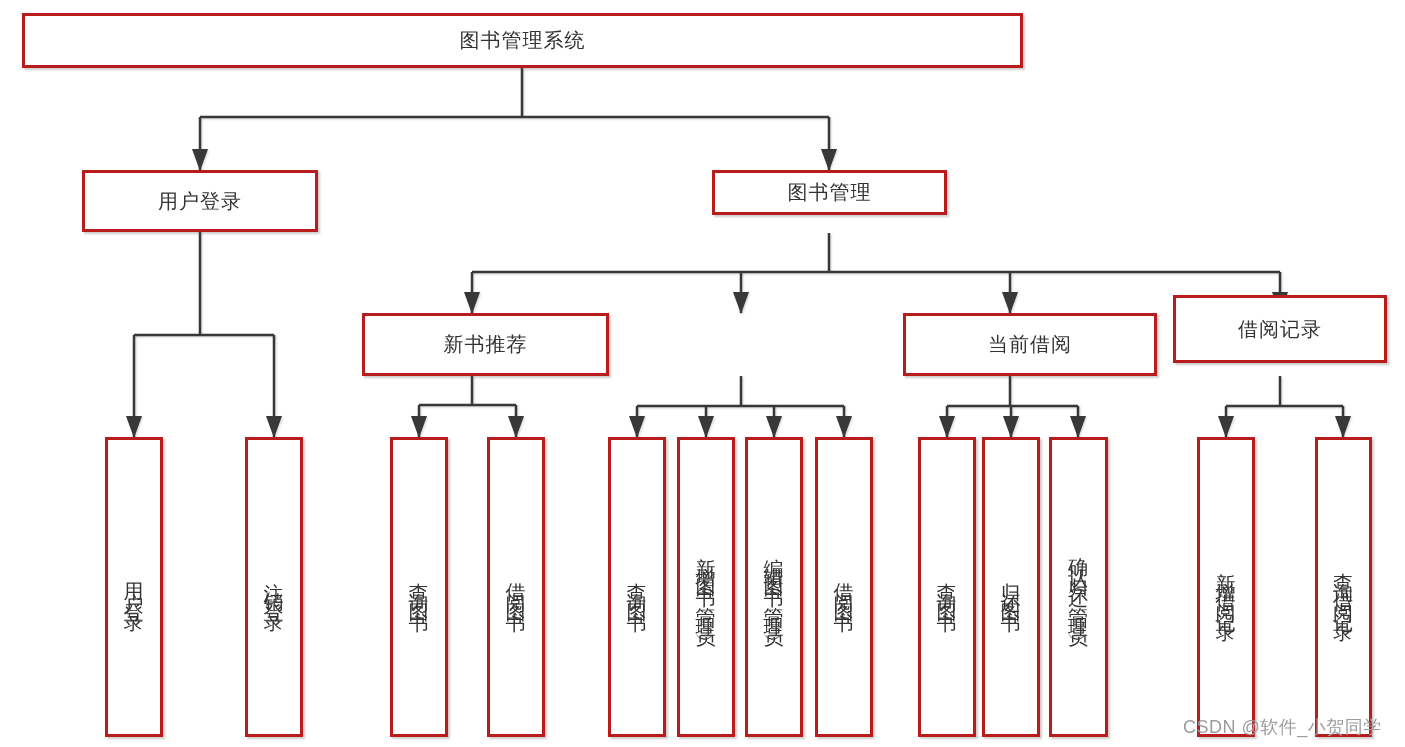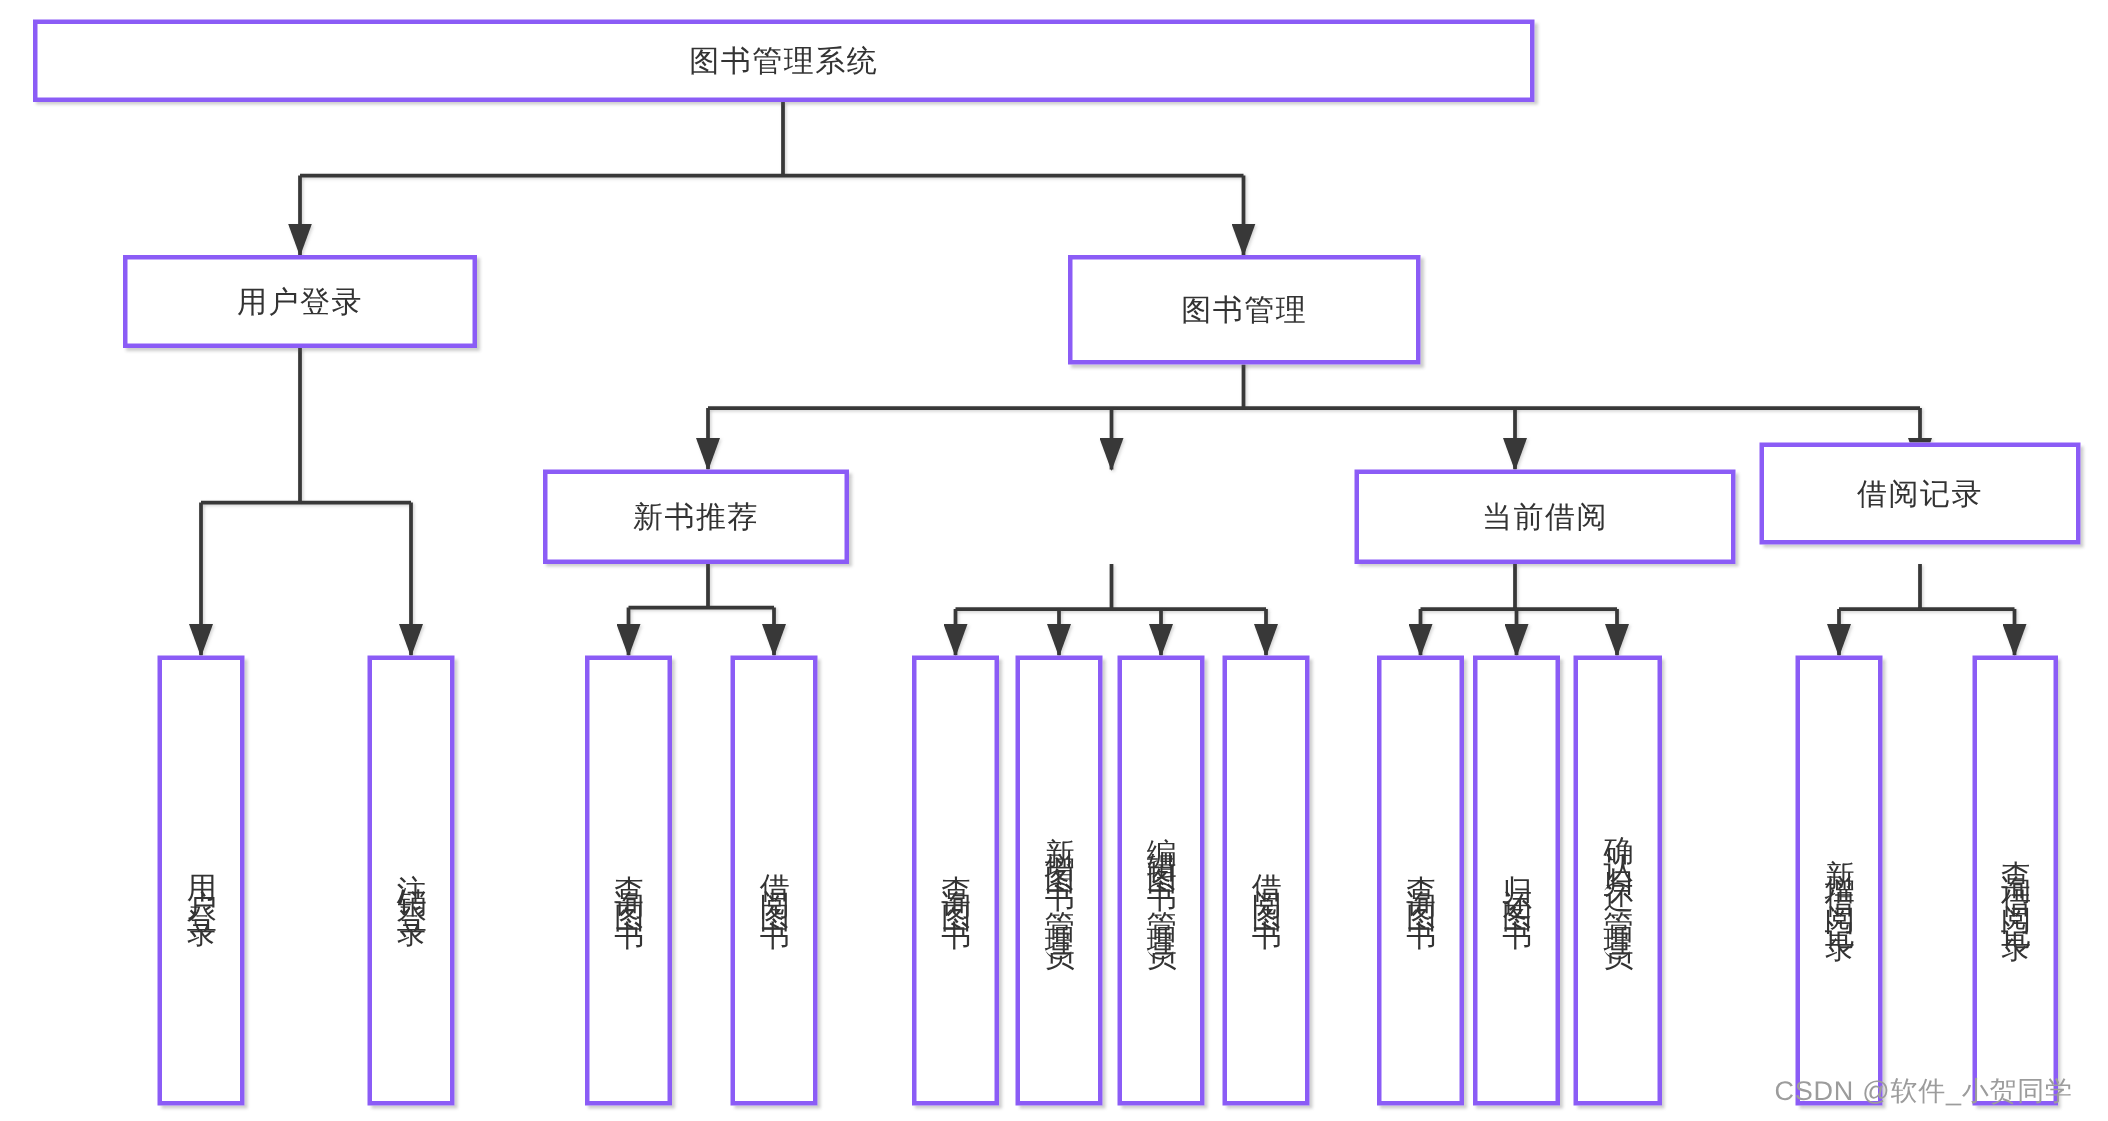--- a/index.html
+++ b/index.html
@@ -4,21 +4,21 @@
 <style>
   html, body { margin: 0; padding: 0; background: #ffffff; }
   body { width: 1405px; height: 747px; overflow: hidden;
          font-family: "Liberation Sans", "DejaVu Sans", sans-serif; }
   #canvas { position: relative; width: 1405px; height: 747px; background: #ffffff; }
 
   svg.connectors { position: absolute; left: 0; top: 0; z-index: 1; }
   svg.connectors path { filter: drop-shadow(1.5px 1.5px 1px rgba(80,80,80,0.25)); }
 
   .node { position: absolute; box-sizing: border-box;
-          border: 3px solid #8b5cf6; background: #ffffff;
+          border: 3px solid #b91c1c; background: #ffffff;
           display: flex; align-items: center; justify-content: center;
           color: #333333; z-index: 2;
           box-shadow: 2px 2px 2px rgba(90,90,90,0.30); }
   .node.h span { font-size: 20px; letter-spacing: 1px; white-space: nowrap; }
   .node.v span { writing-mode: vertical-rl; text-orientation: mixed;
                  font-size: 20px; line-height: 1; letter-spacing: 10px;
                  white-space: nowrap; }
 
   .watermark { position: absolute; left: 1183px; top: 715px; z-index: 5;
                font-size: 18px; color: #9c9c9c; letter-spacing: 0.5px;
@@ -67,25 +67,25 @@
     </g>
   </svg>
 
   <div class="node h" style="left:22px; top:13px; width:1001px; height:55px;">
     <span>图书管理系统</span>
   </div>
 
   <div class="node h" style="left:82px; top:170px; width:236px; height:62px;">
     <span>用户登录</span>
   </div>
-  <div class="node h" style="left:712px; top:170px; width:235px; height:73px;">
+  <div class="node h" style="left:712px; top:170px; width:235px; height:45px;">
     <span>图书管理</span>
   </div>
 
-  <div class="node h" style="left:362px; top:313px; width:204px; height:63px;">
+  <div class="node h" style="left:362px; top:313px; width:247px; height:63px;">
     <span>新书推荐</span>
   </div>
   <div class="node h" style="left:903px; top:313px; width:254px; height:63px;">
     <span>当前借阅</span>
   </div>
   <div class="node h" style="left:1173px; top:295px; width:214px; height:68px;">
     <span>借阅记录</span>
   </div>
 
   <div class="node v" style="left:105px; top:437px; width:58px; height:300px;">

